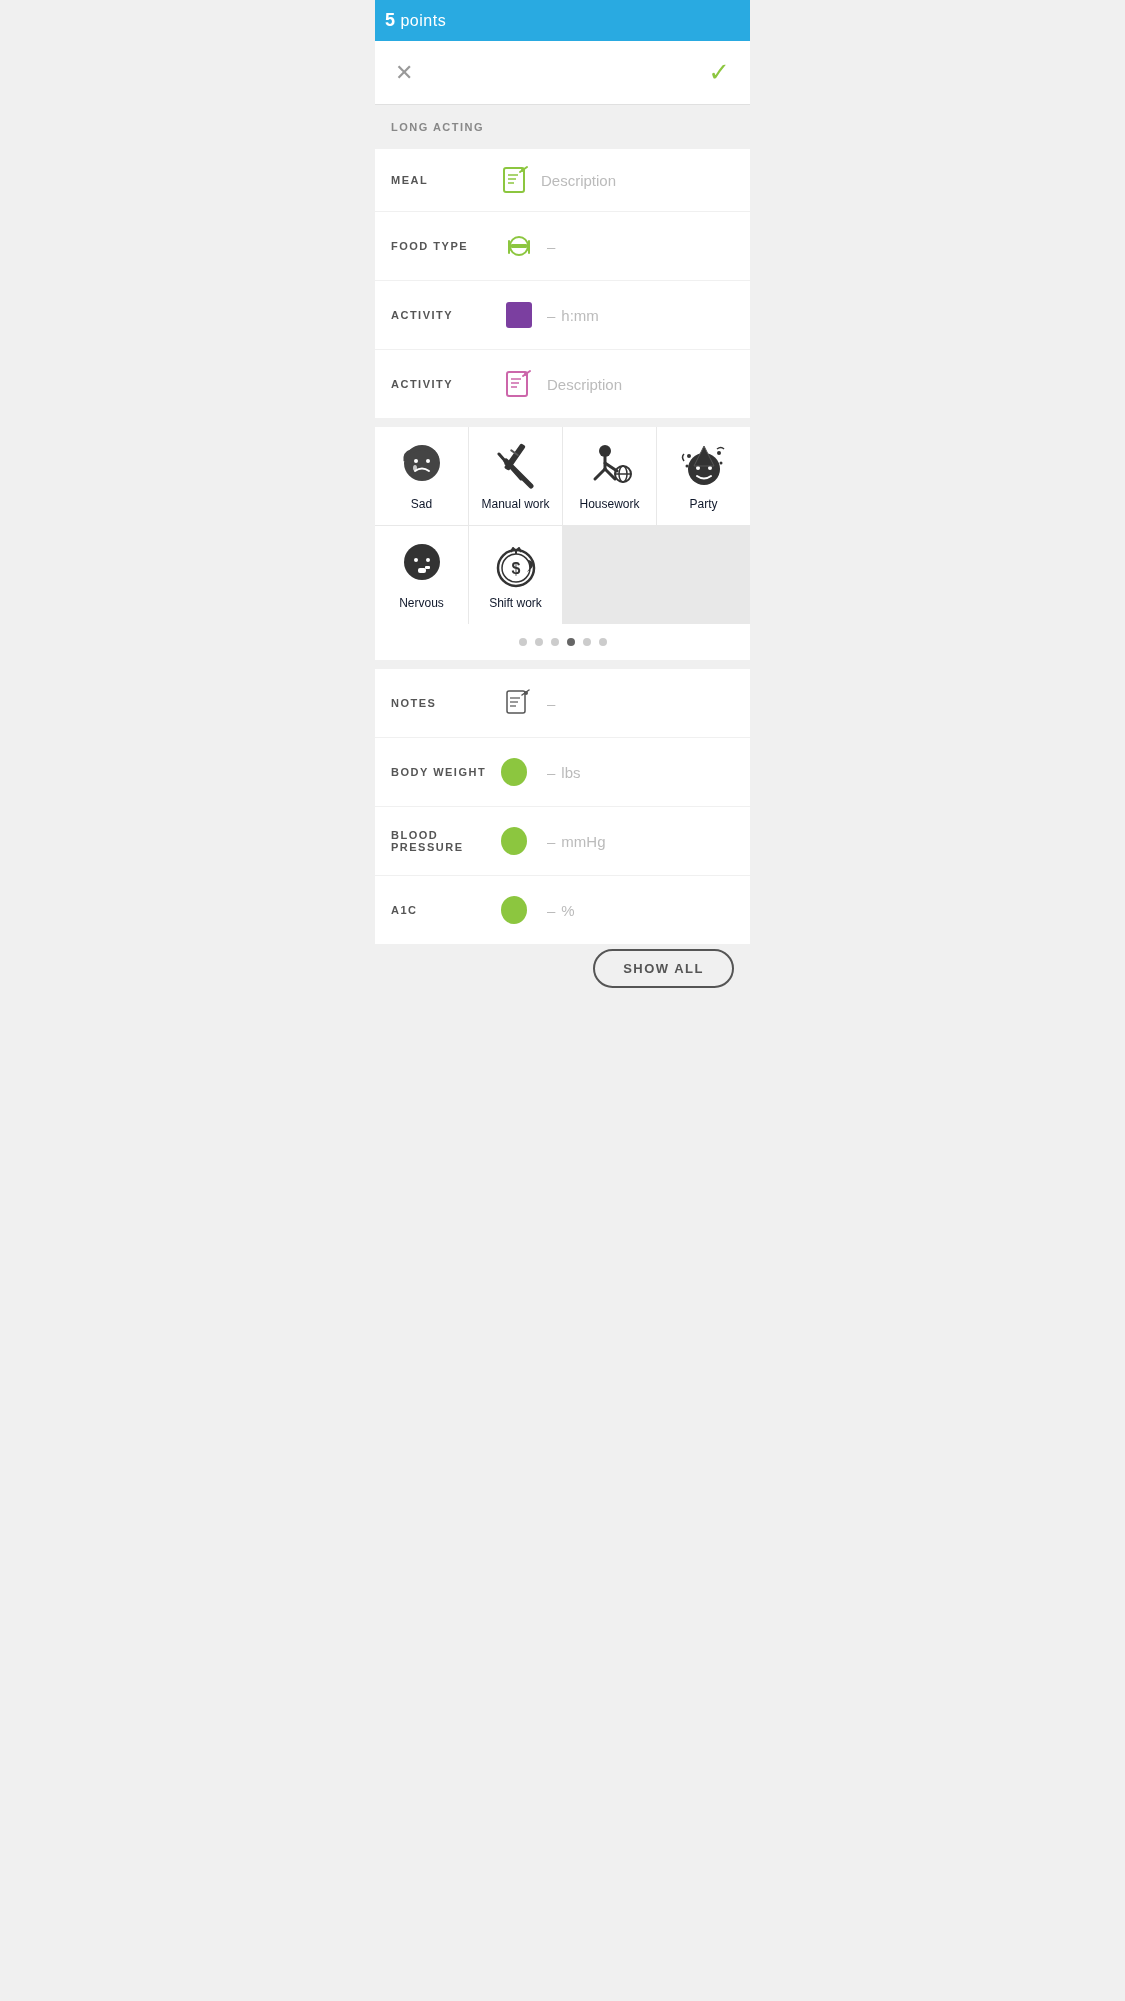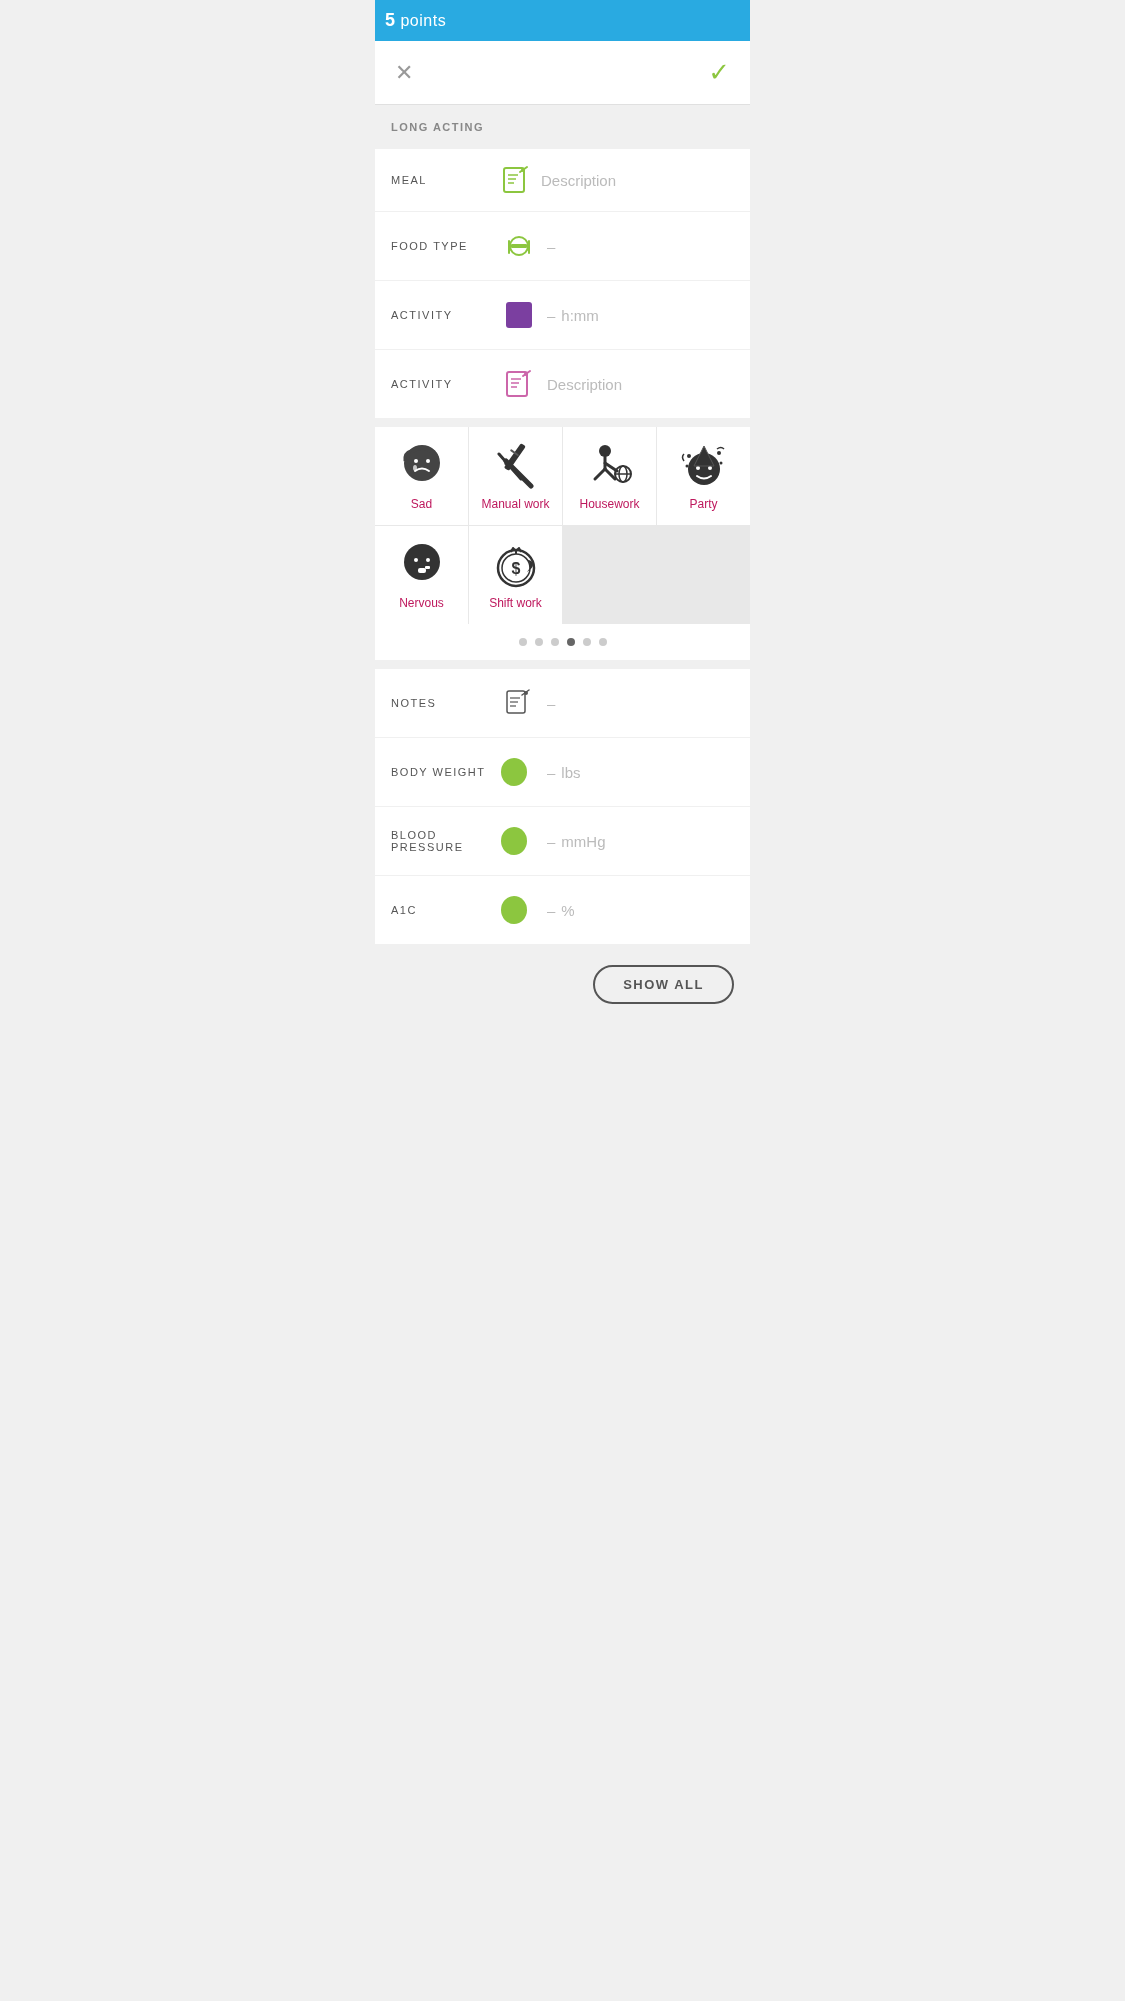--- a/index.html
+++ b/index.html
@@ -45,21 +45,21 @@
     .field-row {
       background: white;
       display: flex;
       align-items: center;
       padding: 16px 16px;
       border-bottom: 1px solid #f0f0f0;
       min-height: 60px;
     }
     .field-label {
       font-size: 11px;
-      font-weight: 400;
+      font-weight: 700;
       letter-spacing: 1.5px;
       color: #555;
       width: 110px;
       flex-shrink: 0;
     }
     .field-icon {
       width: 36px;
       height: 36px;
       display: flex;
       align-items: center;
@@ -113,21 +113,21 @@
       cursor: pointer;
       min-height: 95px;
     }
     .icon-cell svg {
       width: 50px;
       height: 50px;
       margin-bottom: 6px;
     }
     .icon-cell-label {
       font-size: 12px;
-      color: #be185d;
+      color: #0f172a;
       text-align: left;
     }
 
     
     .pagination-dots {
       display: flex;
       justify-content: center;
       align-items: center;
       gap: 8px;
       padding: 14px;
@@ -148,21 +148,21 @@
       border-radius: 50%;
       background: #8cc63f;
       margin-right: 10px;
     }
 
     
     .show-all-container {
       background: #f0f0f0;
       display: flex;
       justify-content: flex-end;
-      padding: 20px 16px;
+      padding: 4px 16px;
     }
     .show-all-btn {
       border: 2px solid #555;
       border-radius: 25px;
       background: transparent;
       color: #555;
       font-size: 13px;
       font-weight: 700;
       letter-spacing: 1.5px;
       padding: 10px 28px;

